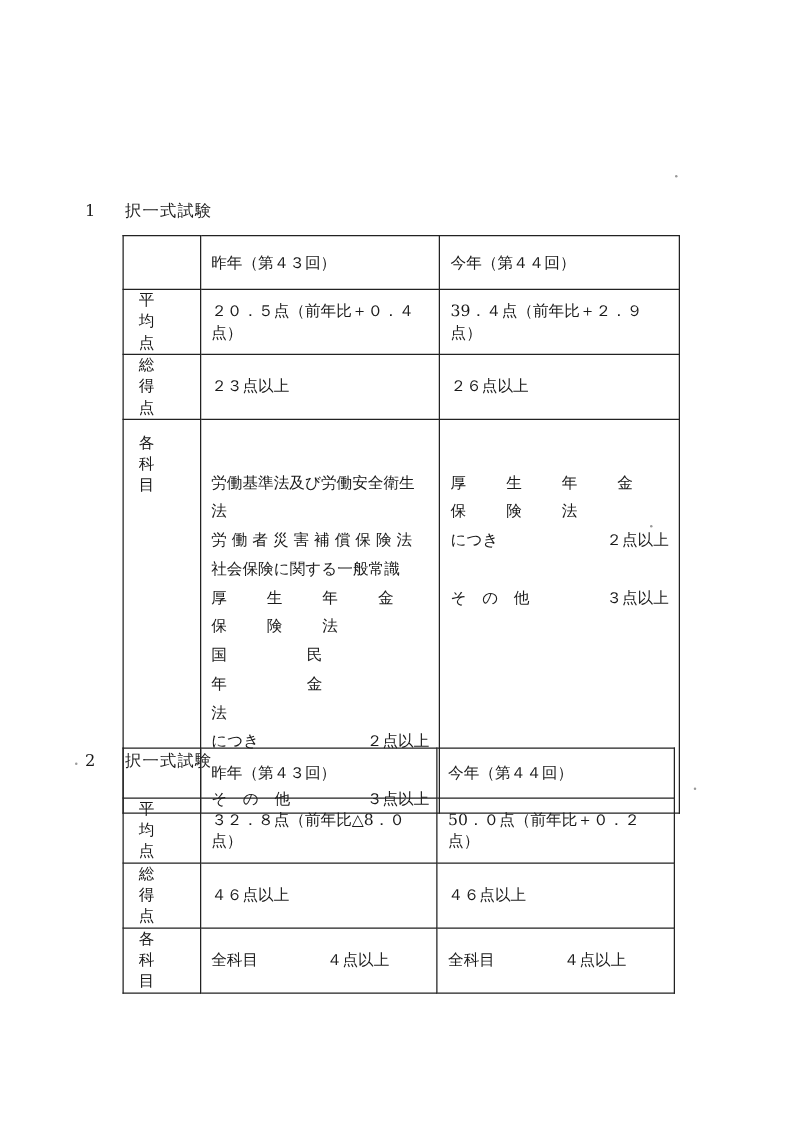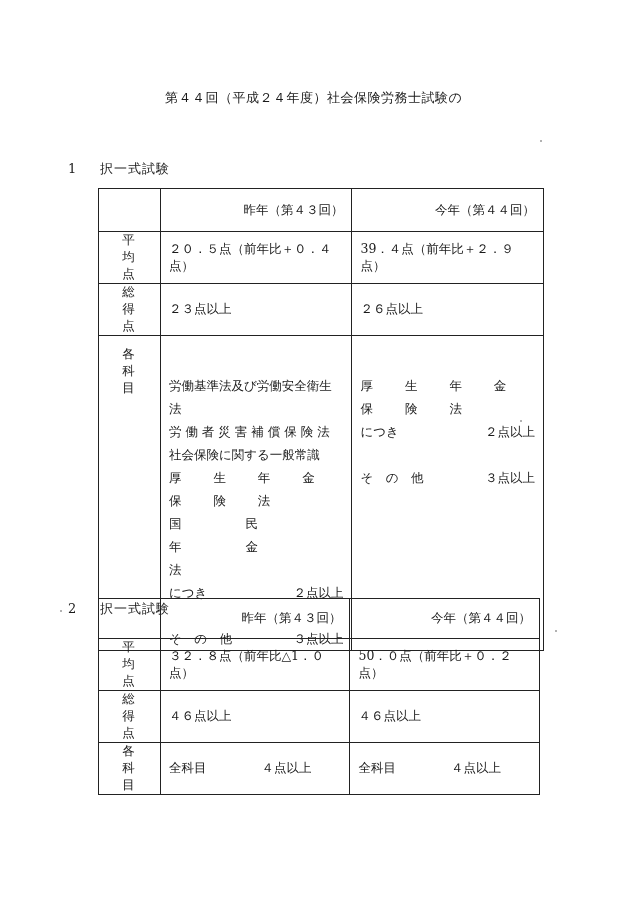--- a/index.html
+++ b/index.html
@@ -3,31 +3,30 @@
 <meta charset="utf-8">
 <style>
   html, body { margin:0; padding:0; background:#ffffff; }
   body { width:640px; height:905px; position:relative; overflow:hidden;
          font-family:"DejaVu Serif", serif; color:#1a1a1a; }
   .title { position:absolute; left:165px; top:86px; font-size:13px; line-height:23px; letter-spacing:0.5px; }
   .section-heading { position:absolute; font-size:13px; letter-spacing:1px; }
   .section-heading .num { display:inline-block; width:32px; }
   table.criteria { position:absolute; border-collapse:collapse; font-size:12.5px; }
   table.criteria td { border:1px solid #222; vertical-align:middle; padding:0 8px; }
-  table.criteria td.rowhead { text-align:center; letter-spacing:6px; padding-left:12px; }
-  table.criteria td.colhead { text-align:right; }
+  table.criteria td.rowhead { text-align:left; letter-spacing:6px; padding-left:12px; }
+  table.criteria td.colhead { text-align:left; }
   .subject-list { line-height:23px;margin-top:32px; }
   .subject-line { display:flex; justify-content:space-between; }
   .mark { position:absolute; width:2px; height:2px; background:#999; border-radius:1px; }
 </style>
 </head>
 <body>
 
 <div class="title">
-  <div>第４４回（平成２４年度）社会保険労務士試験の</div>
 </div>
 
 <div class="section-heading" style="left:68px; top:160px;">
   <span class="num">1</span><span>択一式試験</span>
 </div>
 
 <table class="criteria" style="left:98px; top:188px; width:446px;">
   <colgroup>
       <col style="width:62px">
       <col style="width:192px">
@@ -110,21 +109,21 @@
       <col style="width:190px">
     </colgroup>
   <tbody>
       <tr style="height:40px;">
     <td></td>
     <td class="colhead">昨年（第４３回）</td>
     <td class="colhead">今年（第４４回）</td>
   </tr>
   <tr style="height:45px;">
     <td class="rowhead">平 均 点</td>
-    <td>３２．８点（前年比△1．０点）</td>
+    <td>３２．８点（前年比△8．０点）</td>
     <td>50．０点（前年比＋０．２点）</td>
   </tr>
   <tr style="height:44px;">
     <td class="rowhead">総 得 点</td>
     <td>４６点以上</td>
     <td>４６点以上</td>
   </tr>
   <tr style="height:45px;">
     <td class="rowhead">各 科 目</td>
     <td>

